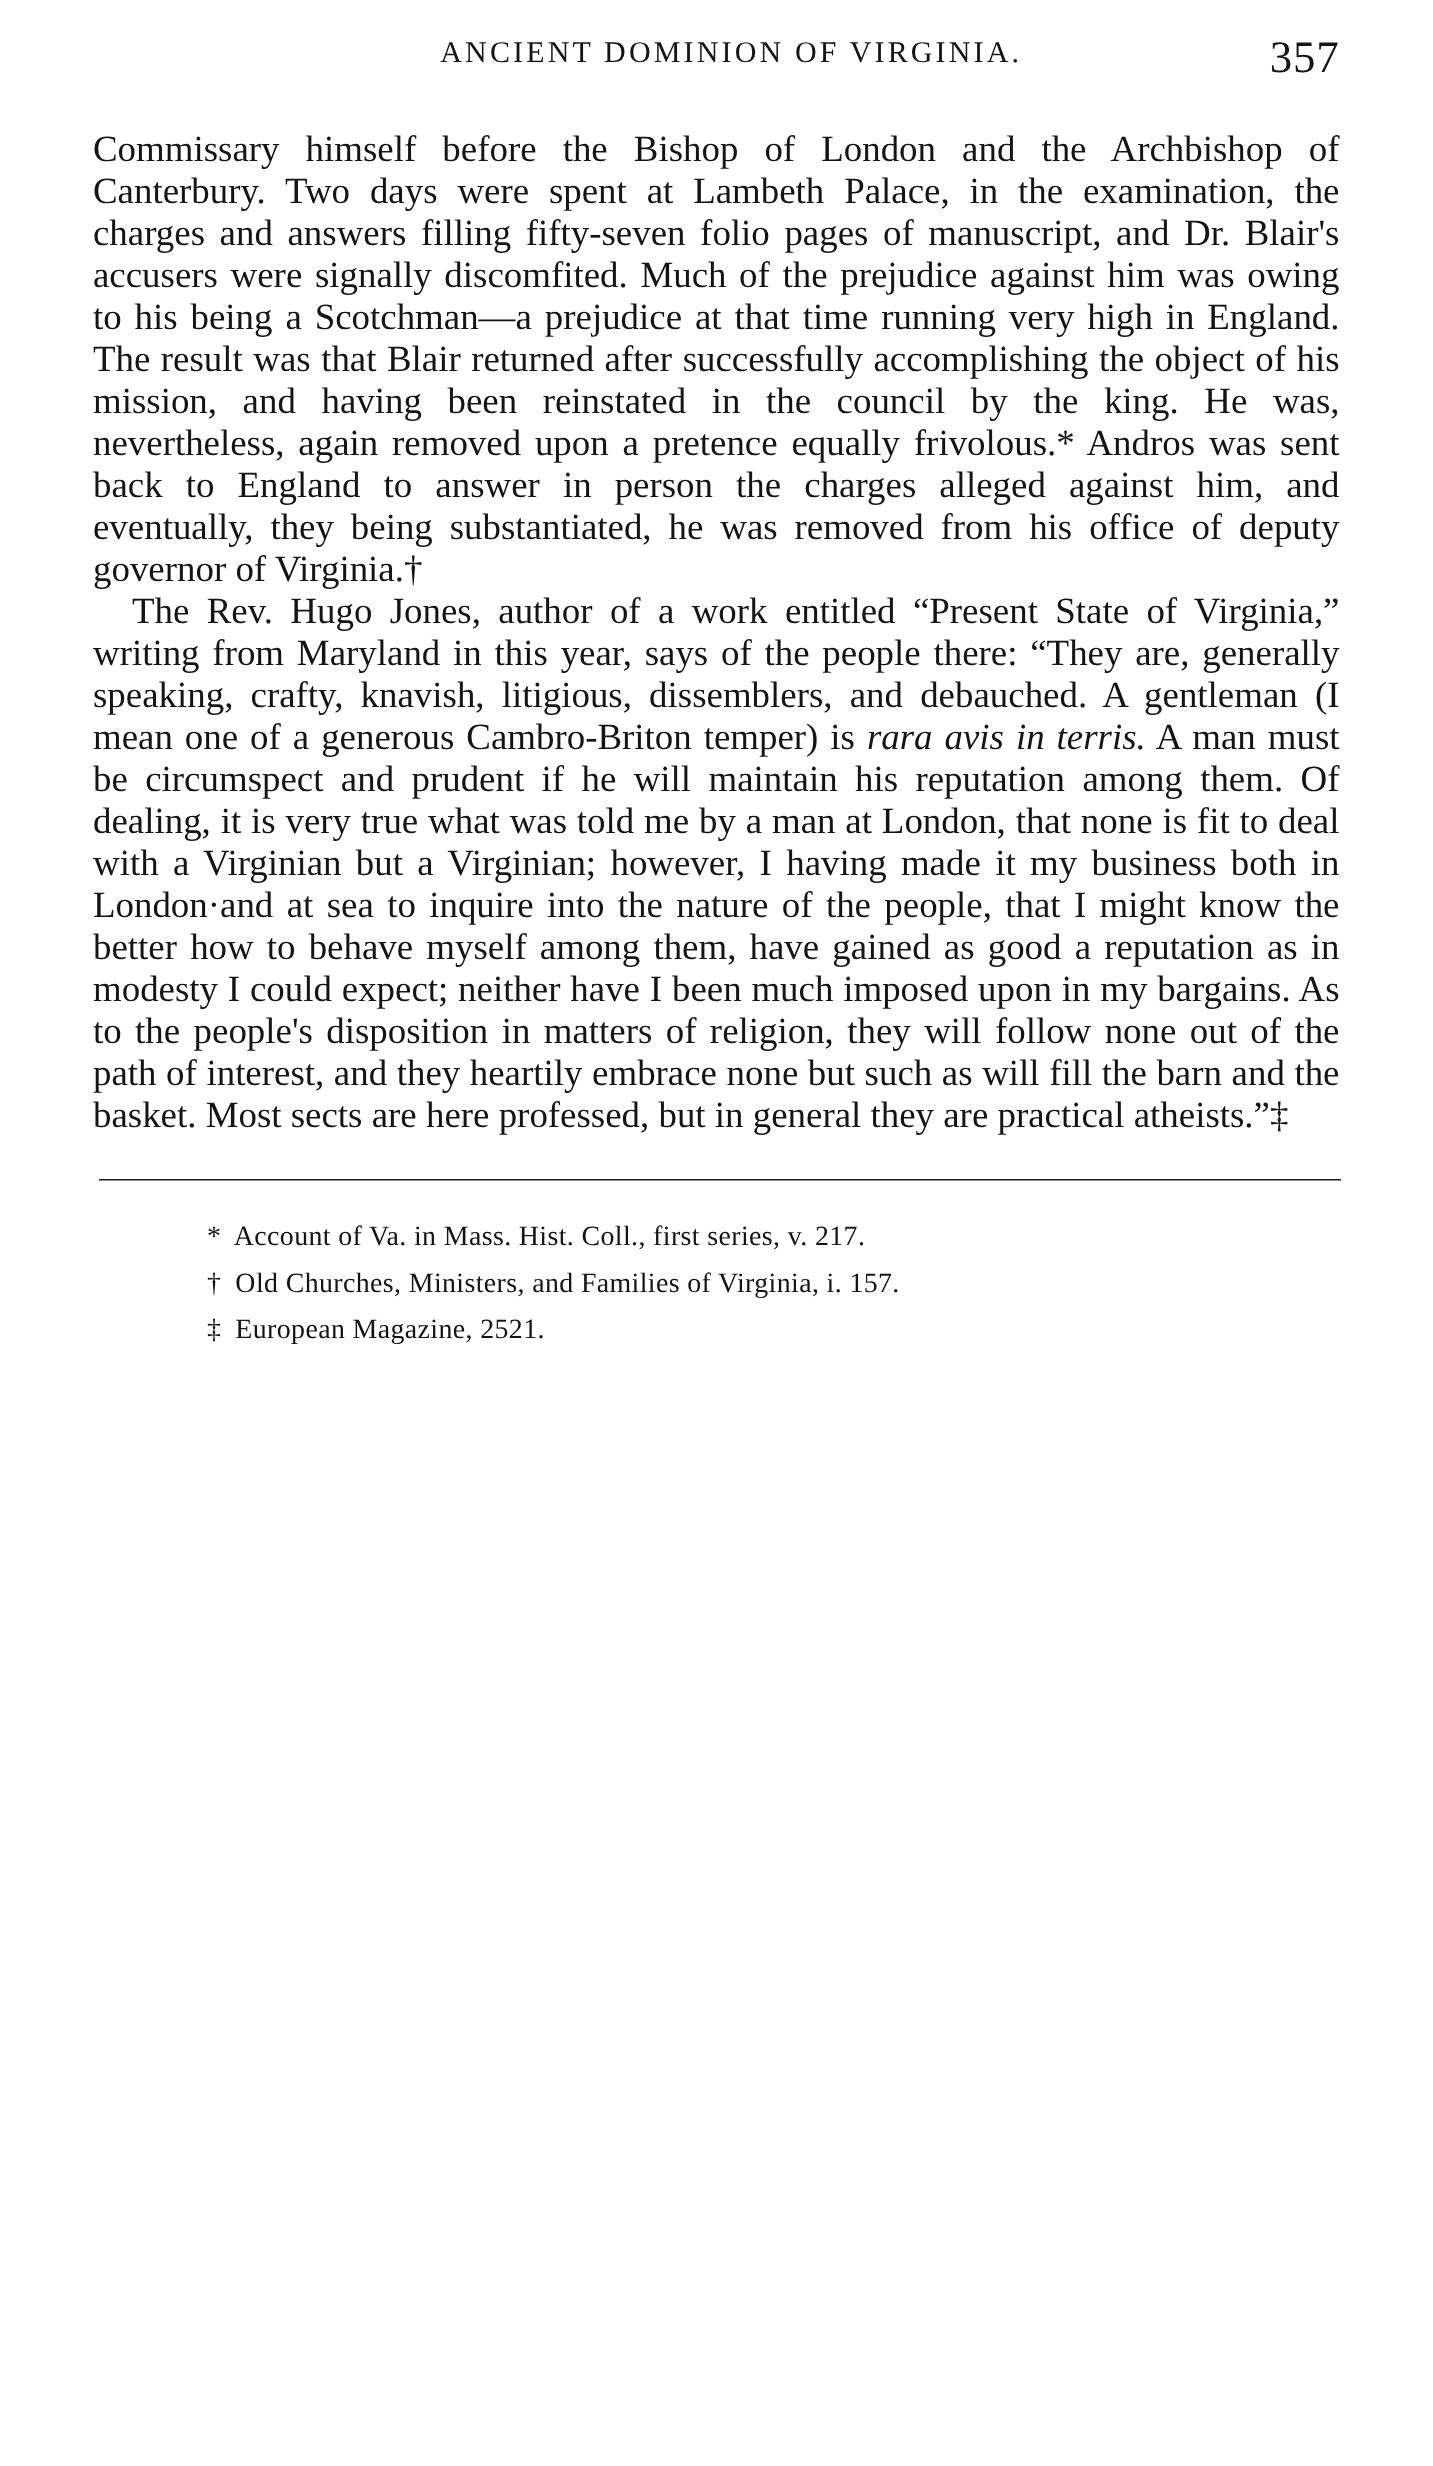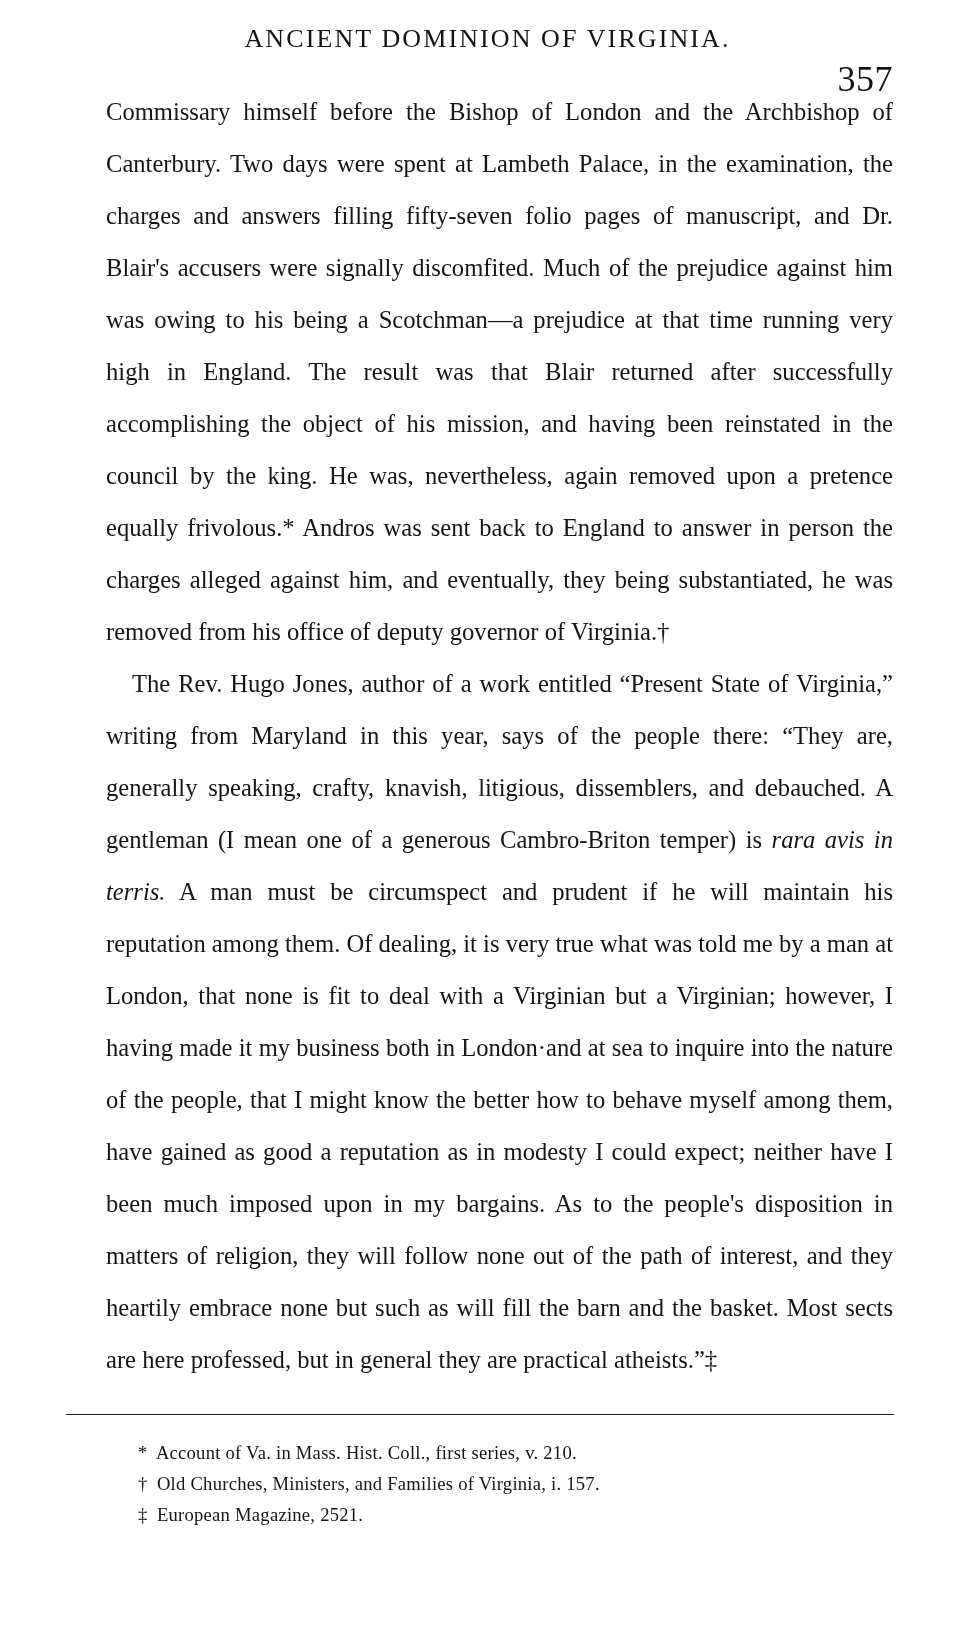--- a/index.html
+++ b/index.html
@@ -24,42 +24,40 @@
   }
   .header {
     display: flex;
     align-items: baseline;
     justify-content: center;
     position: relative;
     height: 46px;
     margin-bottom: 16px;
   }
   .running-head {
-    font-size: 26px;
+    font-size: 20px;
     letter-spacing: 2.1px;
     font-variant: small-caps;
     text-transform: uppercase;
     white-space: nowrap;
     margin-left: 20px;
   }
   .folio {
     position: absolute;
     right: 0;
     top: -2px;
-    font-size: 36px;
+    font-size: 30px;
     letter-spacing: 0.5px;
-    margin-top: 36px;
   }
   .body-text {
     font-size: 24.6px;
-    line-height: 52px;
+    line-height: 28px;
     text-align: justify;
     text-justify: inter-word;
     hyphens: manual;
-    margin-left: 44px;
   }
   .body-text p {
     margin: 0;
     text-indent: 0;
   }
   .body-text p.indent {
     text-indent: 26px;
   }
   .italic { font-style: italic; font-family: Liberation Serif, serif; }
   .footnote-rule {
@@ -96,21 +94,21 @@
   <div class="body-text">
     <p class="para">Commissary himself before the Bishop of London and the Archbishop of Canterbury.   Two days were spent at Lambeth Palace, in the examination, the charges and answers filling fifty-seven folio pages of manuscript, and Dr. Blair's accusers were signally discomfited.  Much of the prejudice against him was owing to his being a Scotchman—a prejudice at that time running very high in England.   The result was that Blair returned after successfully accomplishing the object of his mission, and having been reinstated in the council by the king.   He was, nevertheless, again removed upon a pretence equally frivolous.*   Andros was sent back to England to answer in person the charges alleged against him, and eventually, they being substantiated, he was removed from his office of deputy governor of Virginia.†</p>
     <p class="para indent"><span>The Rev. Hugo Jones, author of a work entitled “Present State of Virginia,” writing from Maryland in this year, says of the people there:  “They are, generally speaking, crafty, knavish, litigious, dissemblers, and debauched.   A gentleman (I mean one of a generous Cambro-Briton temper) is </span><span class="italic">rara avis in terris.</span><span> A man must be circumspect and prudent if he will maintain his reputation among them.   Of dealing, it is very true what was told me by a man at London, that none is fit to deal with a Virginian but a Virginian; however, I having made it my business both in London·and at sea to inquire into the nature of the people, that I might know the better how to behave myself among them, have gained as good a reputation as in modesty I could expect; neither have I been much imposed upon in my bargains. As to the people's disposition in matters of religion, they will follow none out of the path of interest, and they heartily embrace none but such as will fill the barn and the basket.   Most sects are here professed, but in general they are practical atheists.”‡</span></p>
   </div>
 
   <hr class="footnote-rule">
 
   <div class="footnotes">
     <div class="fn">
       <span class="fn-mark">*</span>
-      <span>Account of Va. in Mass. Hist. Coll., first series, v. 210.</span>
+      <span>Account of Va. in Mass. Hist. Coll., first series, v. 217.</span>
     </div>
     <div class="fn">
       <span class="fn-mark">†</span>
       <span>Old Churches, Ministers, and Families of Virginia, i. 157.</span>
     </div>
     <div class="fn">
       <span class="fn-mark">‡</span>
       <span>European Magazine, 2521.</span>
     </div>
   </div>

